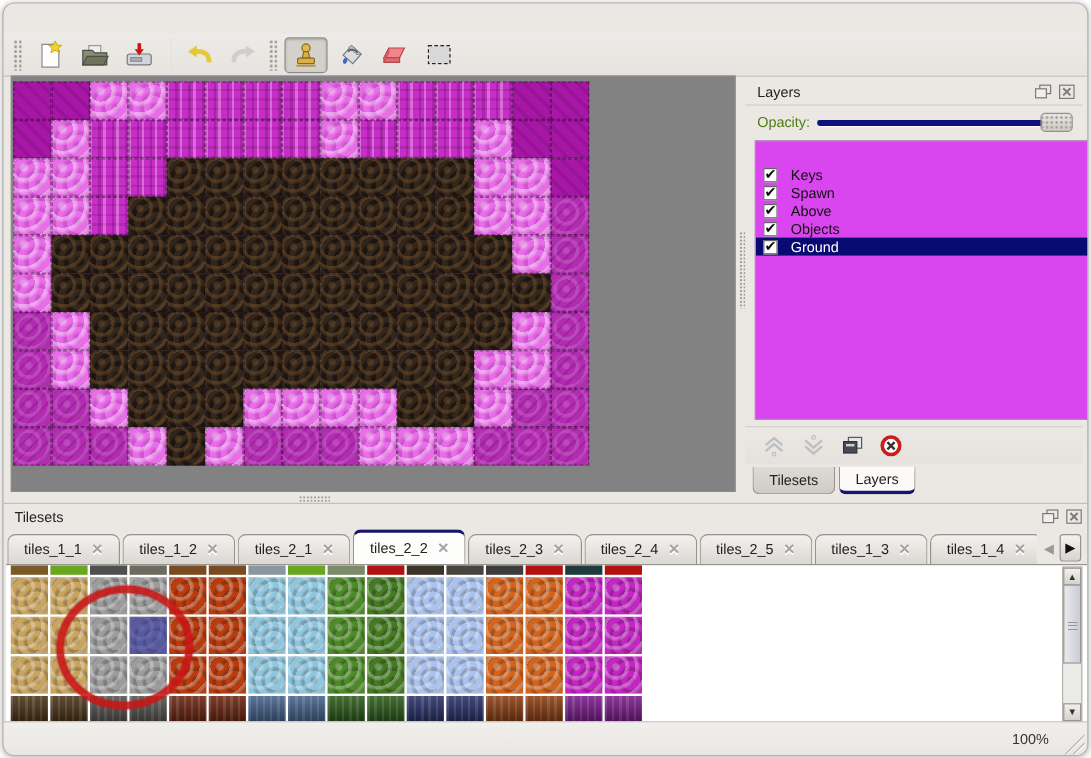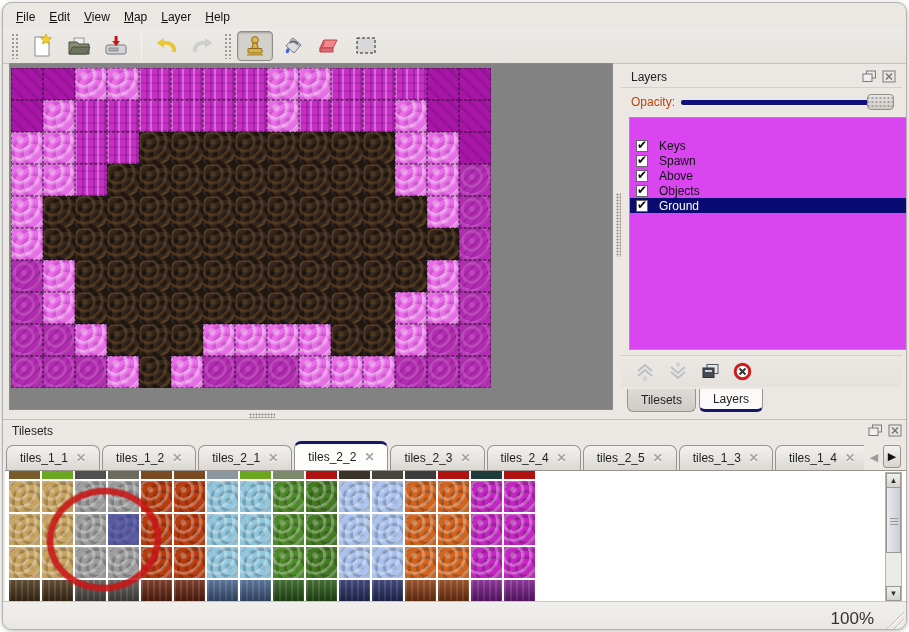--- a/index.html
+++ b/index.html
@@ -50,21 +50,21 @@
   .hsplit{position:absolute;left:0;top:407px;width:613px;height:10px;}
   .hsplit .dots{position:absolute;left:246px;top:3px;width:26px;height:5px;
     background-image:radial-gradient(circle,#9d9a96 .9px,transparent 1.2px);background-size:3px 3px;}
   
   .rpanel{position:absolute;left:618px;top:60px;width:281px;height:350px;}
   .rp-head{position:absolute;left:0;top:4px;width:100%;height:21px;
     border-bottom:1px solid #d3d0cb;}
   .rp-title{position:absolute;left:10px;top:3px;font-size:12px;color:#222;}
   .win-btns{position:absolute;right:6px;top:3px;display:flex;gap:5px;}
   .rp-opacity{position:absolute;left:0;top:30px;width:100%;height:20px;}
-  .rp-opacity .lbl{position:absolute;left:10px;top:2px;font-size:12px;color:#c2410c;}
+  .rp-opacity .lbl{position:absolute;left:10px;top:2px;font-size:12px;color:#4d7c0f;}
   .slider{position:absolute;left:60px;right:8px;top:0;height:18px;}
   .slider .track{position:absolute;left:0;right:2px;top:7px;height:5px;border-radius:2px;
     background:#10107d;box-shadow:0 1px 0 rgba(255,255,255,.6);}
   .slider .handle{position:absolute;right:0;top:1px;width:27px;height:16px;border-radius:4px;
     background:linear-gradient(#e8e6e2,#cfccc7);border:1px solid #95928e;
     background-image:radial-gradient(circle,#a5a29e 1px,transparent 1.2px),linear-gradient(#e8e6e2,#cfccc7);
     background-size:4px 4px,100% 100%;background-position:center;}
   .layer-list{position:absolute;left:8px;top:54px;width:314px;height:233px;background:#d946ef;
     border:1px solid #9a9a9a;padding-top:20px;overflow:hidden;}
   .layer-row{height:15px;display:flex;align-items:center;font-size:12px;color:#111;}
@@ -121,39 +121,31 @@
     font-size:8px;color:#333;}
   .sb-up{top:0;}
   .sb-down{bottom:0;}
   .sb-thumb{position:absolute;left:0;top:14px;width:15px;height:66px;
     background:linear-gradient(90deg,#e8eaee,#c9cdd4);border:1px solid #9a9792;}
   .sb-thumb::after{content:"";position:absolute;left:3px;top:30px;width:8px;height:7px;
     background-image:repeating-linear-gradient(0deg,#9a9792 0 1px,transparent 1px 3px);}
   
   .statusbar{position:absolute;left:0;top:598px;width:100%;height:30px;
     border-top:1px solid #c9c6c1;background:linear-gradient(#f1efec,#e9e6e2);}
-  .zoom-label{position:absolute;right:32px;top:7px;font-size:17px;color:#333;}
+  .zoom-label{position:absolute;right:32px;top:7px;font-size:12px;color:#333;}
   .resize-grip{position:absolute;right:2px;bottom:2px;width:18px;height:18px;
     background-image:repeating-linear-gradient(135deg,transparent 0 3px,#c2bfba 3px 4px,#f7f5f2 4px 5px);
     clip-path:polygon(100% 0,100% 100%,0 100%);}
   .icon{display:block;}
 </style>
 </head>
 <body>
 
 <div class="window">
 
-  <div class="menubar" id="menubar">
-      <span class="menu-item"><u>F</u>ile</span>
-      <span class="menu-item"><u>E</u>dit</span>
-      <span class="menu-item"><u>V</u>iew</span>
-      <span class="menu-item"><u>M</u>ap</span>
-      <span class="menu-item"><u>L</u>ayer</span>
-      <span class="menu-item"><u>H</u>elp</span>
-    </div>
 
   <div class="toolbar">
     <div class="grip-v"></div>
     <div class="tb-btn">
       <svg class="icon" width="21" height="23" viewBox="0 0 21 23">
         <path d="M3 3 h9 l5 5 v14 h-14 z" fill="#fefefe" stroke="#8a8a8a"></path>
         <path d="M12 3 l5 5 h-5 z" fill="#dcdcdc" stroke="#8a8a8a"></path>
         <polygon points="14,0 15.5,3.5 19.5,3.8 16.6,6.3 17.6,10 14,7.9 10.4,10 11.4,6.3 8.5,3.8 12.5,3.5" fill="#f2d22e" stroke="#c3a30c" stroke-width=".7"></polygon>
       </svg>
     </div>

